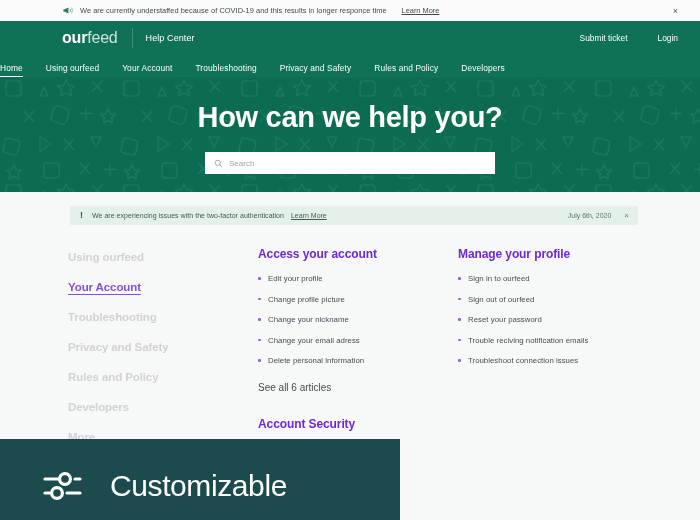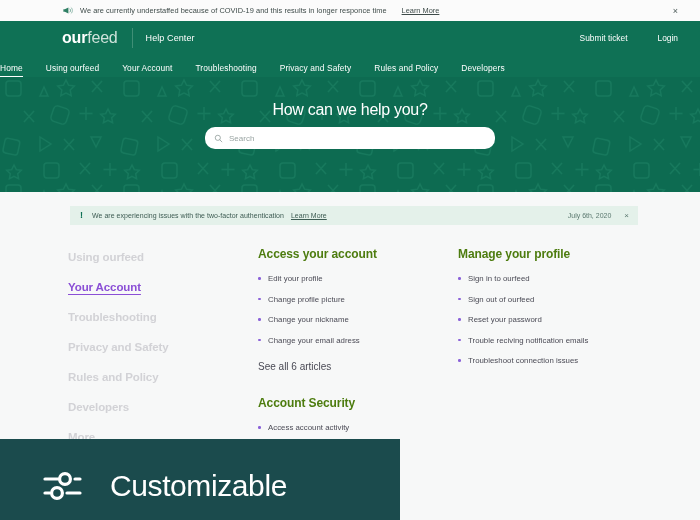--- a/index.html
+++ b/index.html
@@ -74,26 +74,26 @@
 
   
   .hero {
     width: 100%; height: 115px; background: #0d6b51;
     position: relative; overflow: hidden;
     display: flex; flex-direction: column; align-items: center;
   }
   .hero-pattern { position: absolute; inset: 0; opacity: 1; }
   .hero-title {
     position: relative; z-index: 2;
-    font-size: 16px; font-weight: 400; color: #ffffff;
+    font-size: 29px; font-weight: 700; color: #ffffff;
     margin-top: 24px; letter-spacing: -.3px;
   }
   .search-wrap {
-    position: relative; z-index: 2; margin-top: 8px;
-    width: 290px; height: 22px; background: #ffffff; border-radius: 10px;
+    position: relative; z-index: 2; margin-top: 18px;
+    width: 290px; height: 22px; background: #ffffff; border-radius: 0;
     display: flex; align-items: center; padding: 0 9px; gap: 6px;
   }
   .search-icon { width: 9px; height: 9px; flex: none; display: block; }
   .search-input {
     border: none; outline: none; flex: 1;
     font-family: "Liberation Sans", sans-serif;
     font-size: 8px; color: #3e4b49; background: transparent;
   }
   .search-input::placeholder { color: #9aa5a3; }
 
@@ -129,21 +129,21 @@
     font-size: 11.5px; font-weight: 700; color: #d2d2d6;
     margin-bottom: 14px; letter-spacing: -.1px; cursor: pointer;
     display: inline-block;
   }
   .side-item.active {
     color: #8b4fd6; text-decoration: underline; text-underline-offset: 2.5px;
   }
 
   .col { width: 200px; flex: none; }
   .col-title {
-    font-size: 12px; font-weight: 700; color: #4d7c0f;
+    font-size: 12px; font-weight: 700; color: #6d28d9;
     margin-bottom: 13px; letter-spacing: -.1px;
   }
   .col ul { list-style: none; }
   .col li {
     position: relative; padding-left: 10px;
     font-size: 7.8px; color: #4a4a55; margin-bottom: 11.5px;
     letter-spacing: .03px; cursor: pointer;
   }
   .col li::before {
     content: ""; position: absolute; left: 0; top: 3px;
@@ -274,20 +274,21 @@
       <div><span class="side-item">More</span></div>
     </div>
 
     <div class="col">
       <div class="col-title">Access your account</div>
       <ul>
         <li>Edit your profile</li>
         <li>Change profile picture</li>
         <li>Change your nickname</li>
         <li>Change your email adress</li>
+        <li>Delete personal information</li>
       </ul>
       <span class="see-all">See all 6 articles</span>
 
       <div class="section-gap">
         <div class="col-title">Account Security</div>
         <ul>
           <li>Access account activity</li>
         </ul>
       </div>
     </div>

